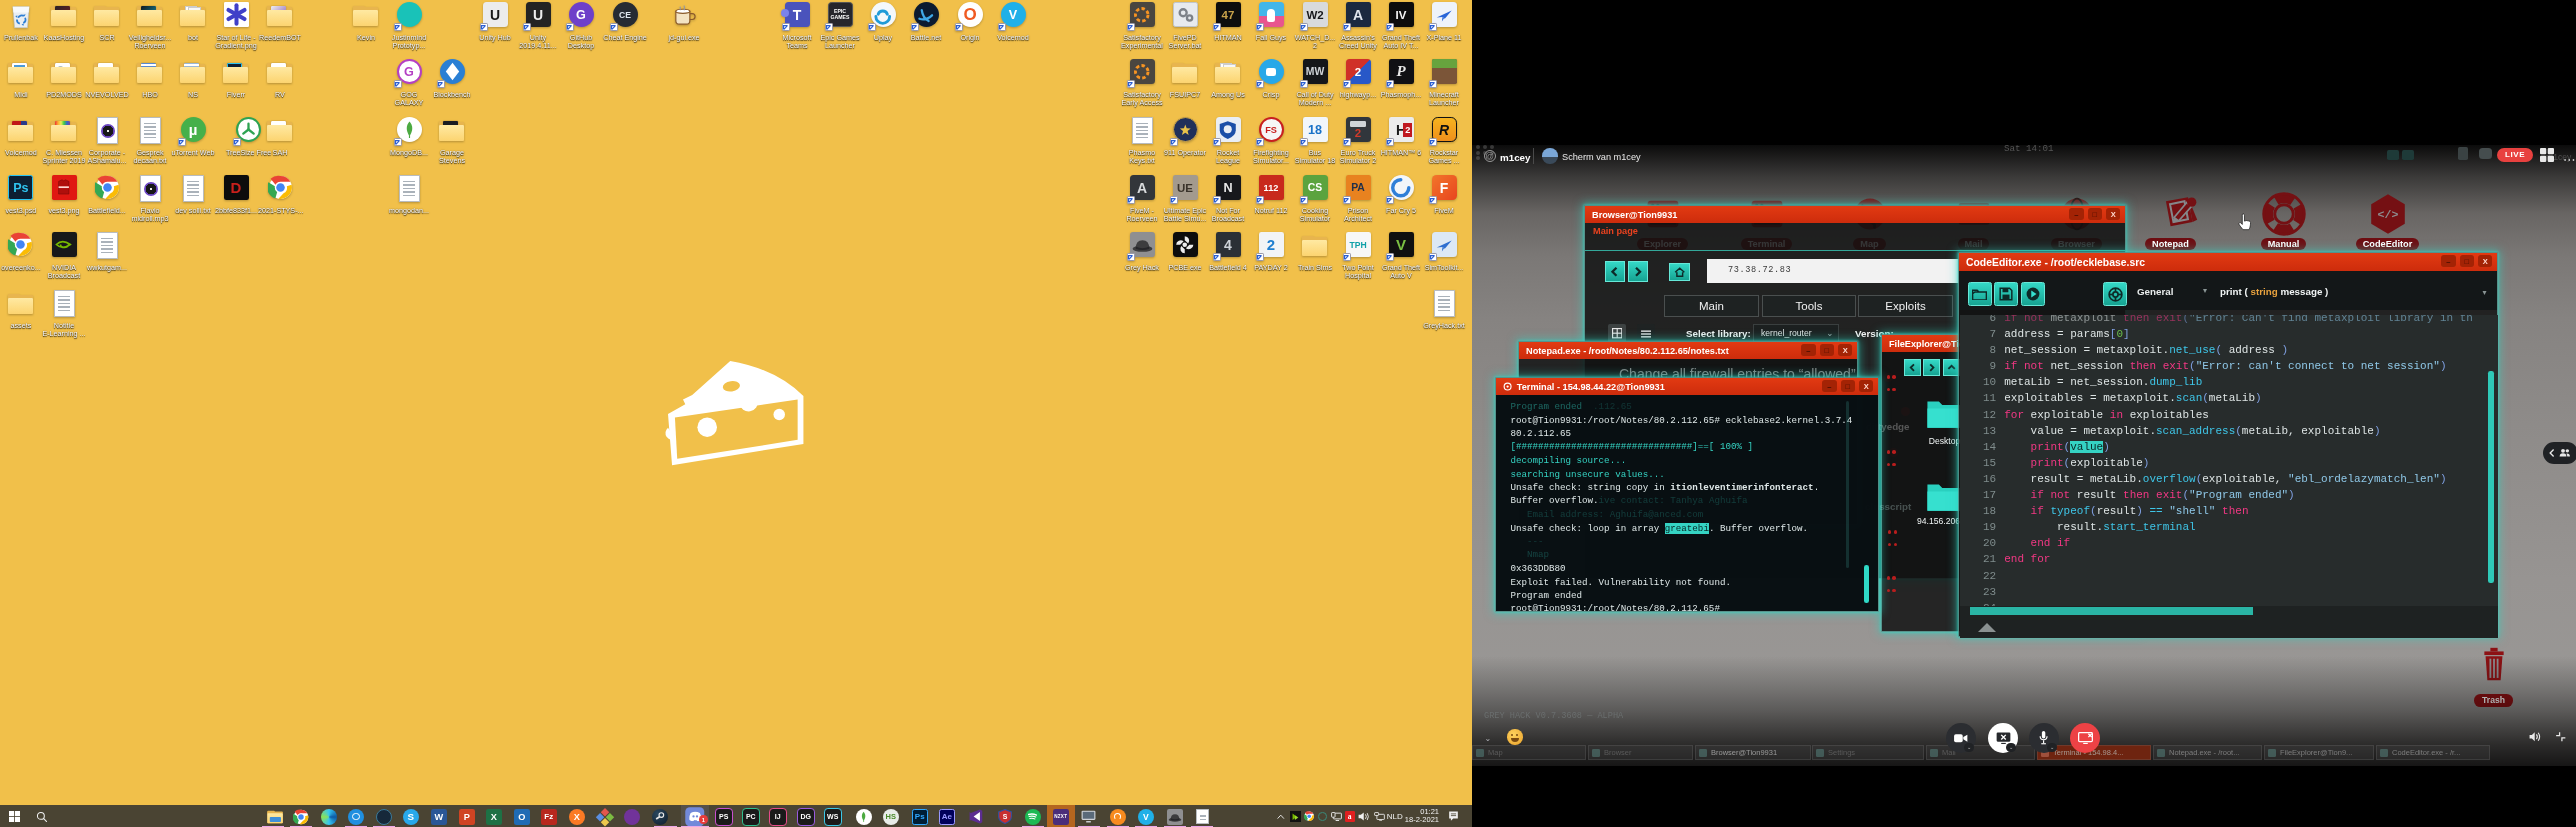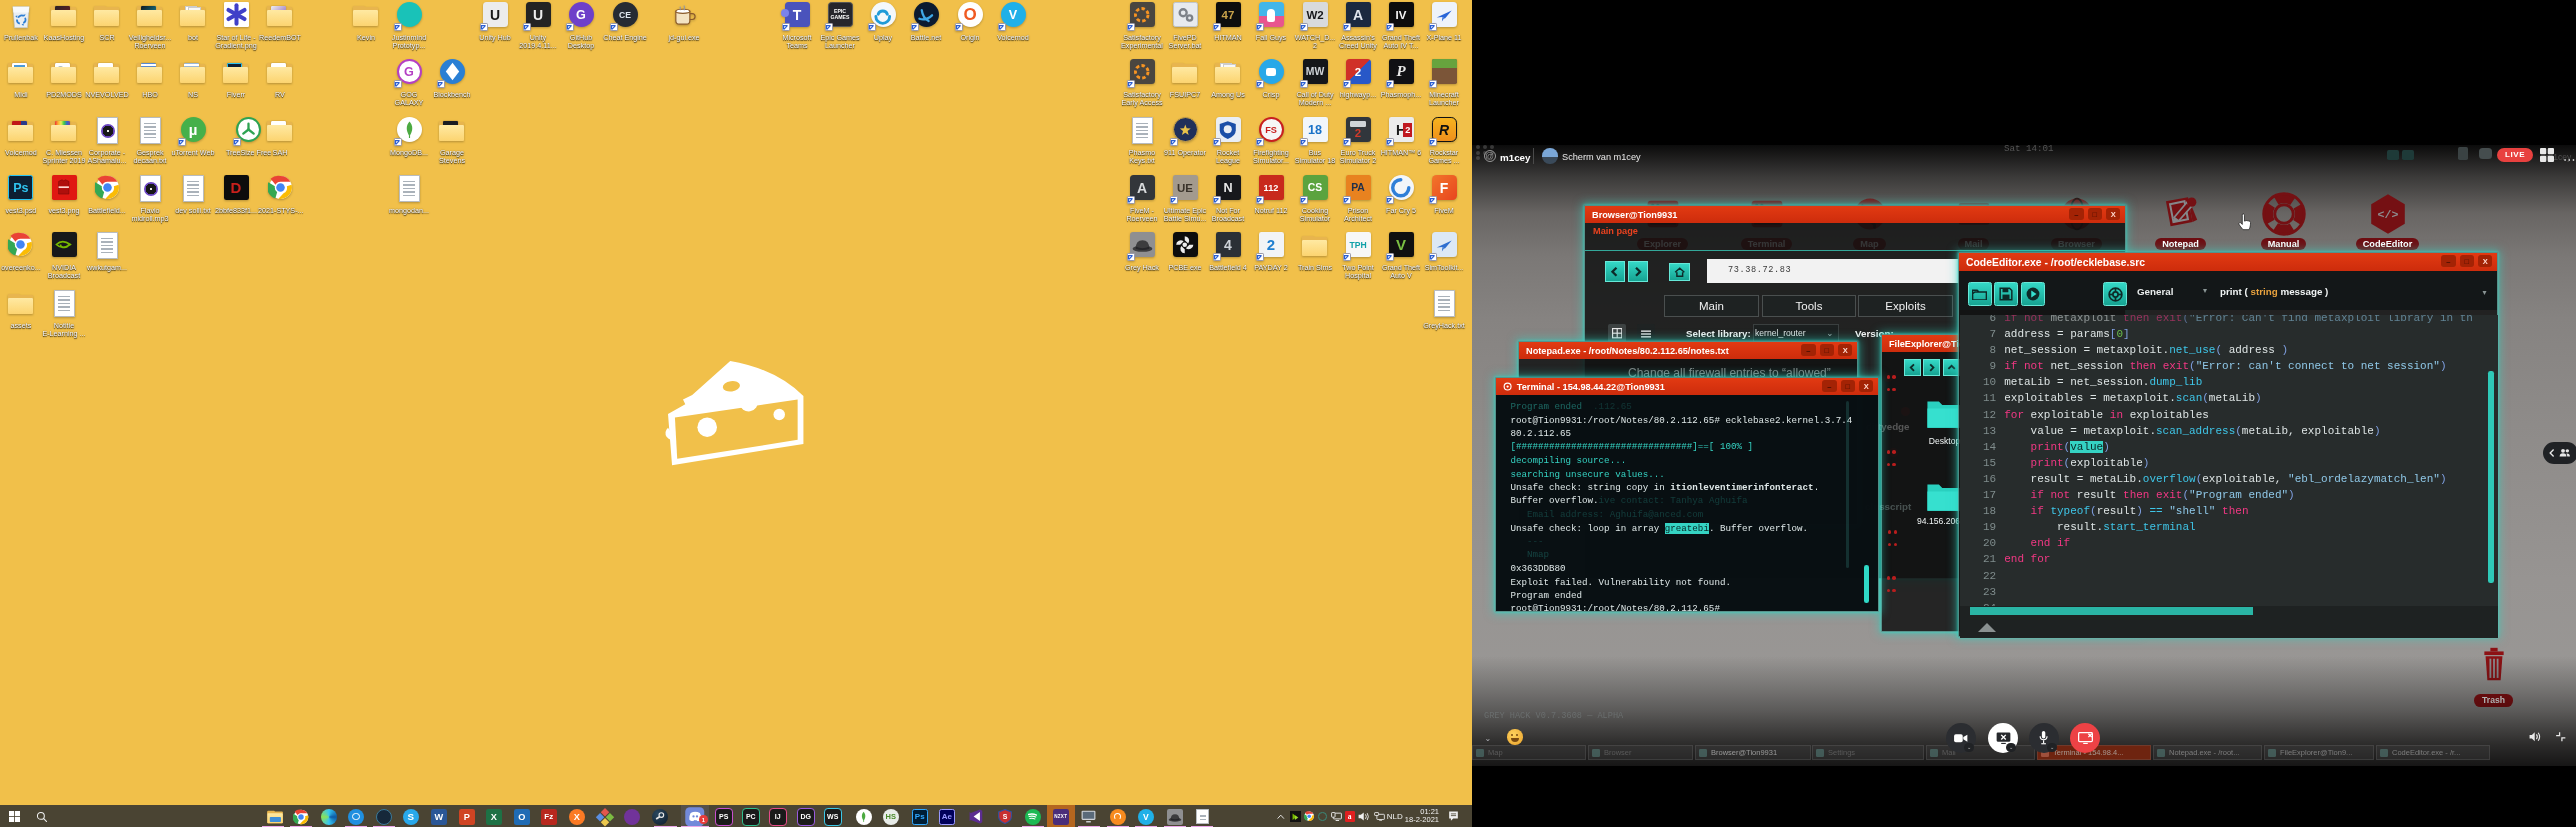--- a/index.html
+++ b/index.html
@@ -1534,21 +1534,21 @@
           <path d="M10 20 L35 40 L60 20" fill="none" stroke="#2a0a0a" stroke-width="3"></path>
         </svg>
       </div><div style="margin-top:1.7px;display:inline-block;background:#6e0e12;color:#fff;border-radius:7px;padding:1.2px 7px;font-size:9.2px;font-weight:bold;font-family:'Liberation Sans'">Mail</div></div>
 <div style="position:absolute;left:569px;top:191px;width:71px;text-align:center"><div style="height:45px;display:flex;align-items:center;justify-content:center">
         <svg width="40" height="40" viewBox="0 0 70 70">
           <circle cx="35" cy="35" r="27" fill="#751013"></circle>
           <ellipse cx="35" cy="35" rx="12" ry="27" fill="none" stroke="#2a0a0a" stroke-width="3"></ellipse>
           <line x1="8" y1="35" x2="62" y2="35" stroke="#2a0a0a" stroke-width="3"></line>
         </svg>
       </div><div style="margin-top:1.7px;display:inline-block;background:#6e0e12;color:#fff;border-radius:7px;padding:1.2px 7px;font-size:9.2px;font-weight:bold;font-family:'Liberation Sans'">Browser</div></div>
-<div style="position:absolute;left:673px;top:191px;width:71px;text-align:center"><div style="height:45px;display:flex;align-items:center;justify-content:center">
+<div style="position:absolute;left:673px;top:191px;width:71px;text-align:left"><div style="height:45px;display:flex;align-items:center;justify-content:center">
         <svg width="44" height="44" viewBox="0 0 76 76">
           <path d="M12 16 L50 9 L58 52 L20 59 Z" fill="#751013"></path>
           <path d="M50 9 L66 48 L58 52 Z" fill="#751013"></path>
           <path d="M19 21 L44 16 L50 47 L25 52 Z" fill="none" stroke="#85878a" stroke-width="3.5"></path>
           <path d="M26 44 L48 18 L56 25 L34 50 Z" fill="#751013" stroke="#85878a" stroke-width="3"></path>
           <path d="M26 44 L34 50 L24 53 Z" fill="#85878a"></path>
           <circle cx="56.5" cy="17.5" r="8" fill="#751013"></circle>
         </svg>
       </div><div style="margin-top:1.7px;display:inline-block;background:#6e0e12;color:#fff;border-radius:7px;padding:1.2px 7px;font-size:9.2px;font-weight:bold;font-family:'Liberation Sans'">Notepad</div></div>
 <div style="position:absolute;left:776px;top:191px;width:71px;text-align:center"><div style="height:45px;display:flex;align-items:center;justify-content:center">
@@ -1619,38 +1619,38 @@
 <div style="position:absolute;left:52px;top:118px;width:18.4px;height:19px;background:#1f2323;border-radius:1.7px;display:flex;align-items:center;justify-content:center">
         <svg width="10.4" height="8" viewBox="0 0 18 14">
           <g stroke="#e8e8e8" stroke-width="2.4">
             <line x1="0" y1="2" x2="18" y2="2"></line>
             <line x1="0" y1="7" x2="18" y2="7"></line>
             <line x1="0" y1="12" x2="18" y2="12"></line>
           </g>
         </svg>
       </div>
 <div style="position:absolute;left:101px;top:122px;color:#f2f2f2;font-size:9.8px;font-weight:bold">Select library:</div>
-<div style="position:absolute;left:168px;top:118px;width:86px;height:18px;background:#1c2020;border:0.6px solid #3a3f3f;color:#dfe3e3;font-size:8.6px;line-height:17px;padding-left:1px">kernel_router <span style="float:right;margin-right:4.6px;color:#9aa">⌄</span></div>
+<div style="position:absolute;left:168px;top:118px;width:86px;height:18px;background:#1c2020;border:0.6px solid #3a3f3f;color:#dfe3e3;font-size:8.6px;line-height:17px;padding-left:7px">kernel_router <span style="float:right;margin-right:4.6px;color:#9aa">⌄</span></div>
 <div style="position:absolute;left:270px;top:122px;color:#f2f2f2;font-size:9.8px;font-weight:bold">Version:</div>
 <div style="position:absolute;left:299px;top:161px;width:115px;height:138px;opacity:.5">
 <div style="position:absolute;left:0;top:5.8px;width:9.2px;height:9.2px;border-radius:50%;background:#8c1d1d"></div>
 <div style="position:absolute;left:17px;top:40px;width:9.2px;height:9.2px;border-radius:50%;background:#8c1d1d"></div>
 <div style="position:absolute;left:4.6px;top:81px;width:9.2px;height:9.2px;border-radius:50%;background:#8c1d1d"></div>
 </div>
 </div>
 <div class="win" style="left:46px;top:341px;width:340px;height:184px">
 <div class="tbarr">
         <span>Notepad.exe - /root/Notes/80.2.112.65/notes.txt</span>
         <div class="wbtns">
           <div class="wb">–</div>
           <div class="wb">□</div>
           <div class="wb wbx">X</div>
         </div>
       </div>
-<div style="position:absolute;left:109px;top:24px;color:rgba(215,220,220,.55);font-size:12px">Change all firewall entries to “allowed”</div>
+<div style="position:absolute;left:100px;top:24px;color:rgba(215,220,220,.55);font-size:14px">Change all firewall entries to “allowed”</div>
 </div>
 <div class="win" style="left:409px;top:334px;width:258px;height:298px">
 <div class="tbarr">
         <span>FileExplorer@Tion9931</span>
       </div>
 <div class="tealbtn" style="left:22px;top:24px;width:17px;height:17px">
         <svg width="9.2" height="9.2" viewBox="0 0 20 20">
           <path d="M13 3 L6 10 L13 17" fill="none" stroke="#0d2a28" stroke-width="4"></path>
         </svg>
       </div>

